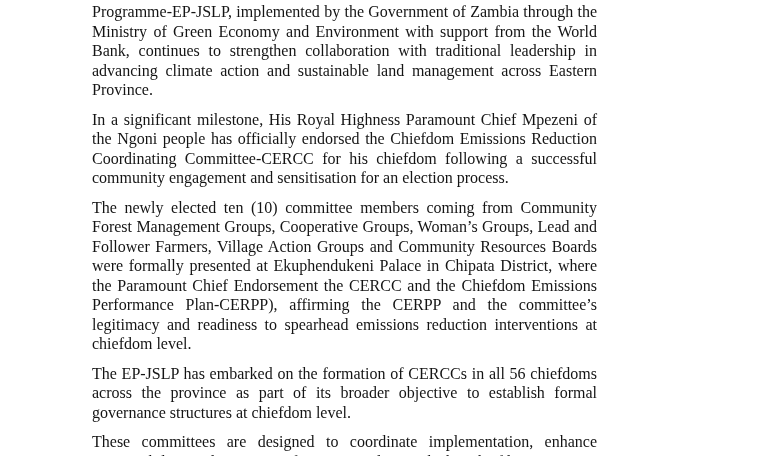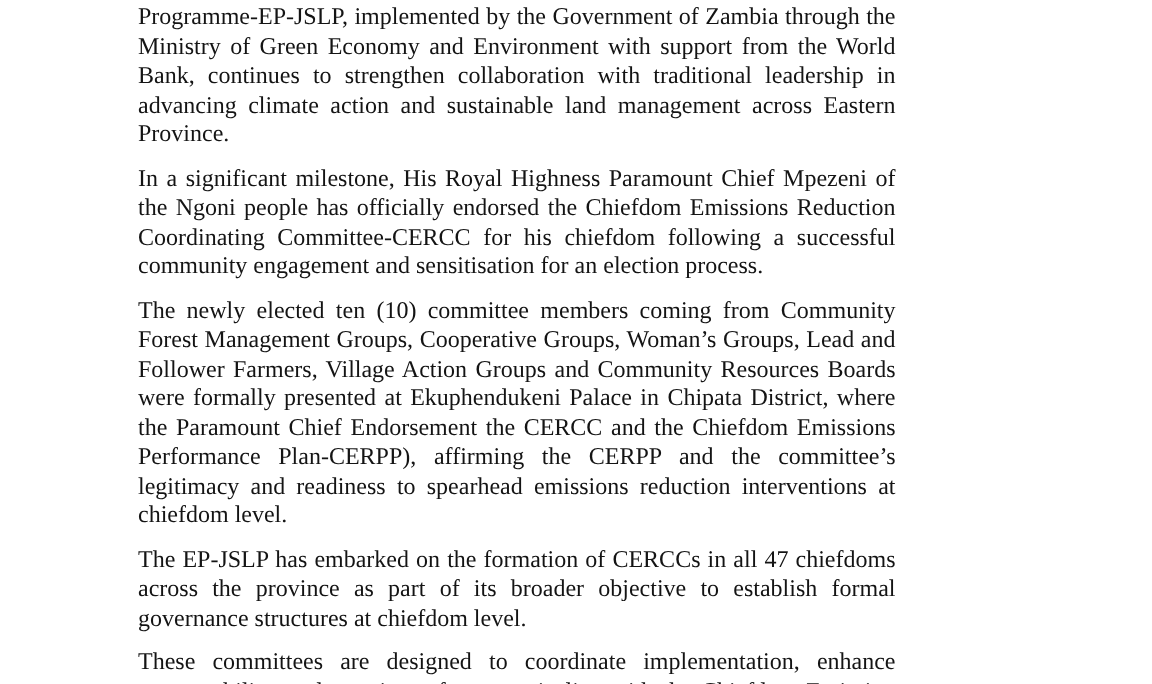--- a/index.html
+++ b/index.html
@@ -32,16 +32,16 @@
     text-justify: inter-word;
   }
 </style>
 </head>
 <body>
 
 <main class="page">
   <p>Programme-EP-JSLP, implemented by the Government of Zambia through the Ministry of Green Economy and Environment with support from the World Bank, continues to strengthen collaboration with traditional leadership in advancing climate action and sustainable land management across Eastern Province.</p>
   <p>In a significant milestone, His Royal Highness Paramount Chief Mpezeni of the Ngoni people has officially endorsed the Chiefdom Emissions Reduction Coordinating Committee-CERCC for his chiefdom following a successful community engagement and sensitisation for an election process.</p>
   <p>The newly elected ten (10) committee members coming from Community Forest Management Groups, Cooperative Groups, Woman’s Groups, Lead and Follower Farmers, Village Action Groups and Community Resources Boards were formally presented at Ekuphendukeni Palace in Chipata District, where the Paramount Chief  Endorsement the CERCC and the Chiefdom Emissions Performance Plan-CERPP), affirming the CERPP and the committee’s legitimacy and readiness to spearhead emissions reduction interventions at chiefdom level.</p>
-  <p>The EP-JSLP has embarked on the formation of CERCCs in all 47 chiefdoms across the province as part of its broader objective to establish formal governance structures at chiefdom level.</p>
+  <p>The EP-JSLP has embarked on the formation of CERCCs in all 56 chiefdoms across the province as part of its broader objective to establish formal governance structures at chiefdom level.</p>
   <p>These committees are designed to coordinate implementation, enhance accountability, and sustain performance in line with the Chiefdom Emission Reduction Performance Agreements-CERPAs signed between the programme and participating community.</p>
 
 </main>
 
 </body></html>

